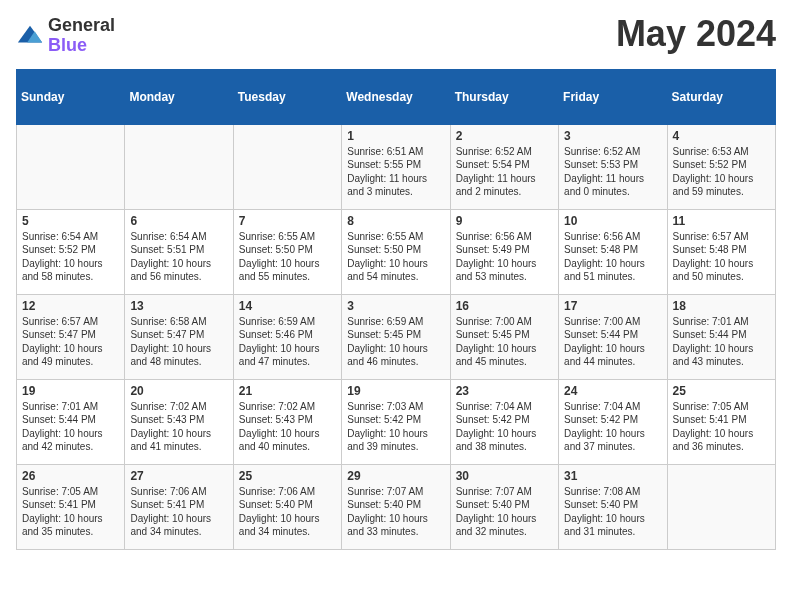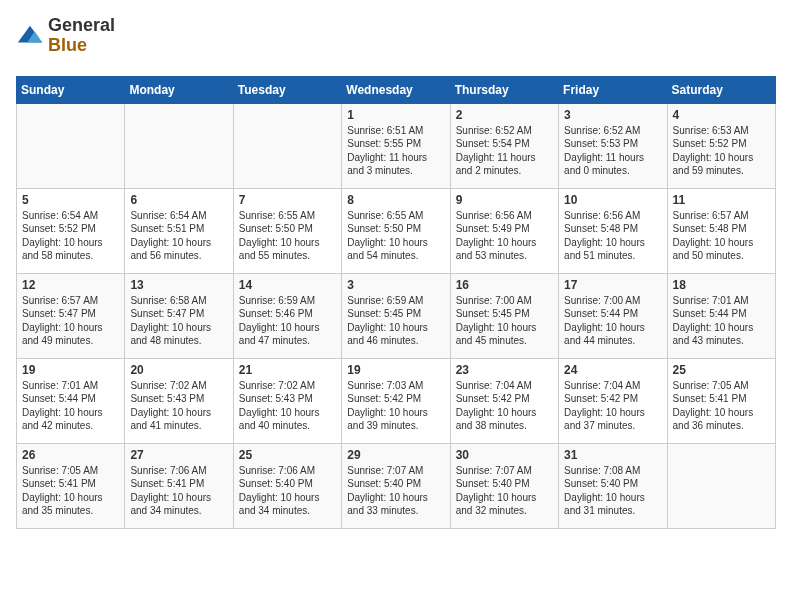--- a/index.html
+++ b/index.html
@@ -7,41 +7,41 @@
       font-family: Arial, sans-serif;
       background: #fff;
       width: 792px;
       min-height: 612px;
       padding: 16px;
     }
     .header-area {
       display: flex;
       justify-content: space-between;
       align-items: flex-start;
-      margin-bottom: 20px;
+      margin-bottom: 13px;
     }
     .logo {
       display: flex;
       align-items: center;
       gap: 4px;
     }
     .logo-text {
       display: flex;
       flex-direction: column;
       line-height: 1.1;
     }
     .logo-general {
       font-size: 18px;
       font-weight: bold;
       color: #333;
     }
     .logo-blue {
       font-size: 18px;
       font-weight: bold;
-      color: #a16207;
+      color: #8b5cf6;
     }
     .logo-icon {
       width: 28px;
       height: 28px;
     }
     .title-area {
       text-align: right;
     }
     .month-title {
       font-size: 36px;
@@ -54,21 +54,21 @@
       color: #333;
     }
     table {
       width: 100%;
       border-collapse: collapse;
       font-size: 11px;
     }
     thead tr th {
       background-color: #1a5fa8;
       color: #fff;
-      padding: 6px 4px;
+      padding: 20px 4px;
       text-align: left;
       font-size: 12px;
       font-weight: bold;
       border: 1px solid #1a5fa8;
       margin-top: 47px;
     }
     tbody tr td {
       vertical-align: top;
       padding: 4px 5px;
       border: 1px solid #ccc;
@@ -106,20 +106,21 @@
     <svg class="logo-icon" viewBox="0 0 30 30">
       <polygon points="15,4 28,22 2,22" fill="#1a5fa8"></polygon>
       <polygon points="20,10 28,22 12,22" fill="#4a9fd4"></polygon>
     </svg>
     <div class="logo-text">
       <span class="logo-general">General</span>
       <span class="logo-blue">Blue</span>
     </div>
   </div>
   <div class="title-area">
+    <div class="month-title">May 2024</div>
   </div>
 </div>
 
 <table>
   <thead>
     <tr>
     <th>Sunday</th>
         <th>Monday</th>
         <th>Tuesday</th>
         <th>Wednesday</th>

